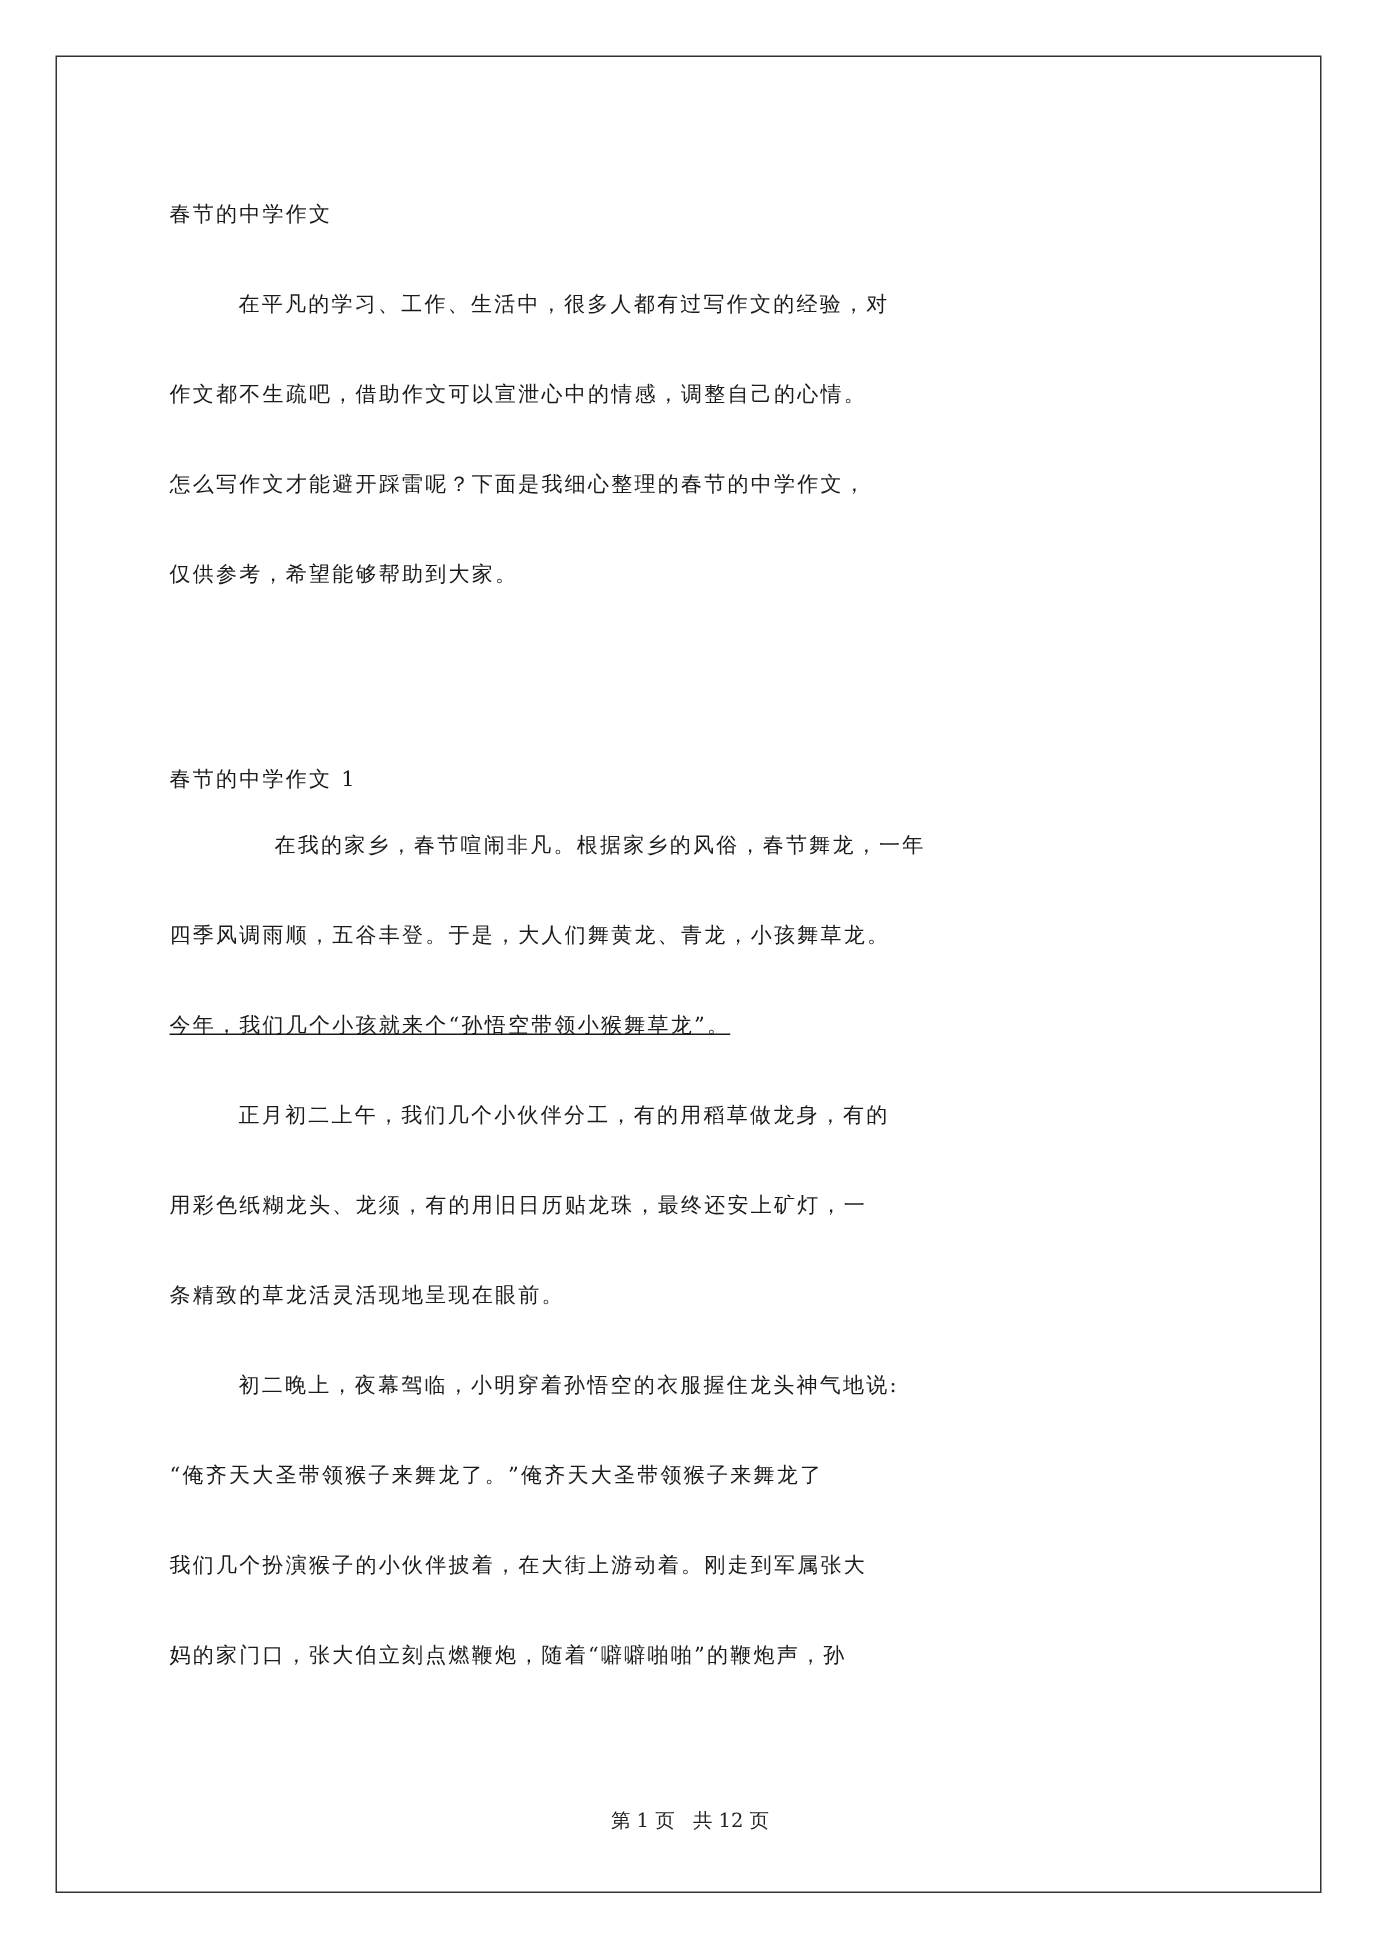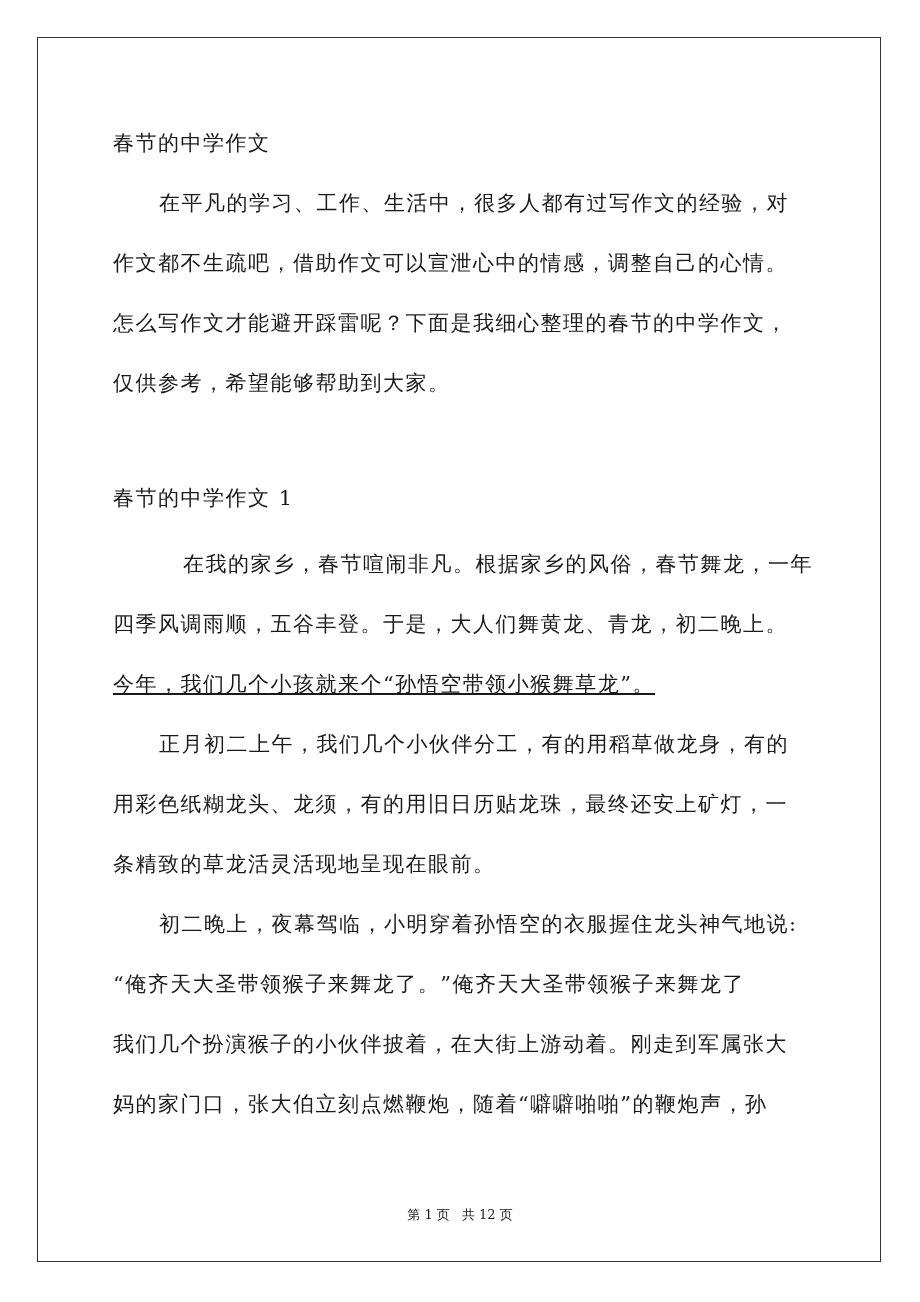--- a/index.html
+++ b/index.html
@@ -20,21 +20,21 @@
     left: 37px;
     top: 37px;
     width: 844px;
     height: 1225px;
     border: 1.5px solid #333333;
     box-sizing: border-box;
   }
   .line {
     position: absolute;
     left: 113px;
-    font-size: 21px;
+    font-size: 14px;
     line-height: 24px;
     white-space: nowrap;
     letter-spacing: 1.5px;
   }
   .indent { left: 159px; }
   .footer {
     position: absolute;
     top: 1207px;
     left: 0;
     width: 920px;
@@ -50,24 +50,24 @@
 
 <div class="page-frame"></div>
 
 <div class="line" style="top:131px;">春节的中学作文</div>
 
 <div class="line indent" style="top:191px;">在平凡的学习、工作、生活中，很多人都有过写作文的经验，对</div>
 <div class="line" style="top:251px;">作文都不生疏吧，借助作文可以宣泄心中的情感，调整自己的心情。</div>
 <div class="line" style="top:311px;">怎么写作文才能避开踩雷呢？下面是我细心整理的春节的中学作文，</div>
 <div class="line" style="top:371px;">仅供参考，希望能够帮助到大家。</div>
 
-<div class="line" style="top:486px;">春节的中学作文 1</div>
+<div class="line" style="top:508px;">春节的中学作文 1</div>
 
 <div class="line indent" style="top:552px;margin-left:24px;">在我的家乡，春节喧闹非凡。根据家乡的风俗，春节舞龙，一年</div>
-<div class="line" style="top:612px;">四季风调雨顺，五谷丰登。于是，大人们舞黄龙、青龙，初二晚上。</div>
+<div class="line" style="top:612px;">四季风调雨顺，五谷丰登。于是，大人们舞黄龙、青龙，小孩舞草龙。</div>
 <div class="line" style="top:672px;text-decoration:underline;">今年，我们几个小孩就来个“孙悟空带领小猴舞草龙”。</div>
 
 <div class="line indent" style="top:732px;">正月初二上午，我们几个小伙伴分工，有的用稻草做龙身，有的</div>
 <div class="line" style="top:792px;">用彩色纸糊龙头、龙须，有的用旧日历贴龙珠，最终还安上矿灯，一</div>
 <div class="line" style="top:852px;">条精致的草龙活灵活现地呈现在眼前。</div>
 
 <div class="line indent" style="top:912px;">初二晚上，夜幕驾临，小明穿着孙悟空的衣服握住龙头神气地说:</div>
 <div class="line" style="top:972px;">“俺齐天大圣带领猴子来舞龙了。”俺齐天大圣带领猴子来舞龙了</div>
 <div class="line" style="top:1032px;">我们几个扮演猴子的小伙伴披着，在大街上游动着。刚走到军属张大</div>
 <div class="line" style="top:1092px;">妈的家门口，张大伯立刻点燃鞭炮，随着“噼噼啪啪”的鞭炮声，孙</div>

